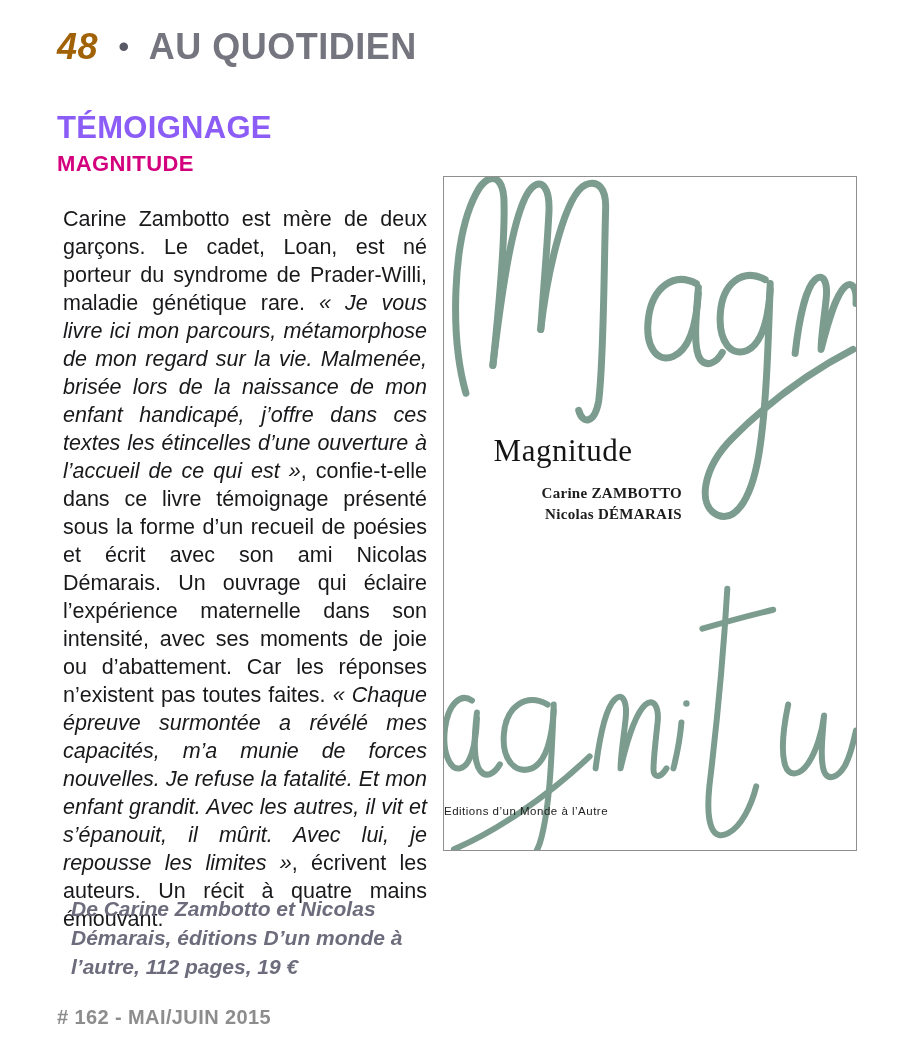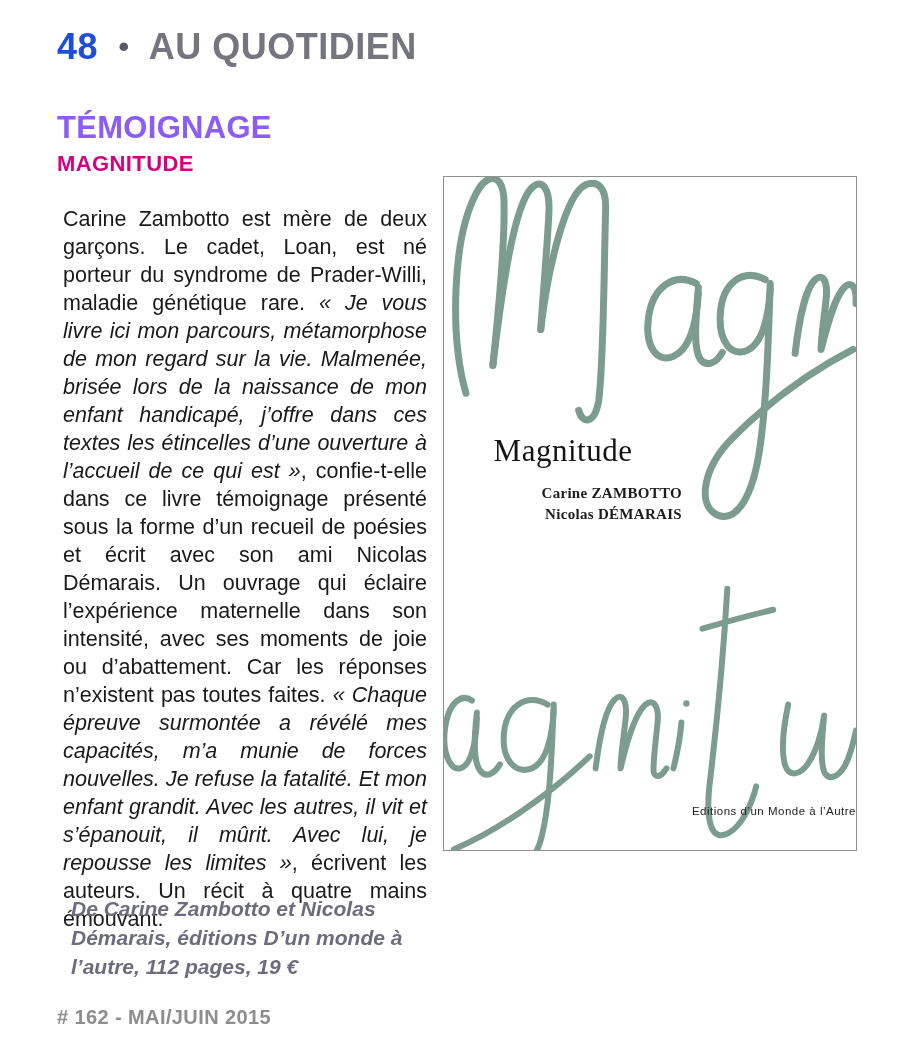--- a/index.html
+++ b/index.html
@@ -2,21 +2,21 @@
 <html lang="fr"><head>
 <meta charset="utf-8">
 <style>
   html,body{margin:0;padding:0;background:#ffffff;}
   #page{
     position:relative;width:905px;height:1063px;background:#ffffff;overflow:hidden;
     font-family:"Liberation Sans",sans-serif;color:#1c1c1f;
   }
   
   #header{position:absolute;left:57px;top:26px;font-size:36px;font-weight:800;letter-spacing:.5px;white-space:nowrap;}
-  #header .page-num{color:#1d4ed8;}
+  #header .page-num{color:#a16207;font-style:italic;}
   #header .bullet{color:#5a5a66;margin:0 10px;font-size:30px;vertical-align:2px;}
   #header .section{color:#75757f;text-align:center;}
   
   #rubric{position:absolute;left:57px;top:110px;font-size:31px;font-weight:800;color:#8b5cf6;letter-spacing:.3px;}
   #subrubric{position:absolute;left:57px;top:151px;font-size:22px;font-weight:800;color:#d4017e;letter-spacing:.4px;}
   #body-text{
     position:absolute;left:63px;top:181px;width:364px;
     font-size:21.5px;line-height:28px;text-align:justify;color:#19191c;
     hyphens:auto;margin-top:24px;-webkit-hyphens:auto;
   }
@@ -34,21 +34,21 @@
   #cover-script{position:absolute;left:0;top:0;width:100%;height:100%;}
   #cover-title{
     position:absolute;left:0;top:256px;width:238px;text-align:center;
     font-family:"Liberation Serif",serif;font-size:31px;color:#141414;letter-spacing:.5px;
   }
   #cover-authors{
     position:absolute;left:0;top:306px;width:238px;text-align:right;
     font-family:"Liberation Serif",serif;font-size:15px;font-weight:700;color:#1c1c1c;line-height:21px;letter-spacing:.3px;
   }
   #cover-publisher{
-    position:absolute;left:0;top:628px;width:100%;text-align:right;
+    position:absolute;left:0;top:628px;width:100%;text-align:left;
     font-size:11.5px;color:#222;letter-spacing:.5px;font-weight:500;
   }
 </style>
 </head>
 <body>
 
 <div id="page">
 
   <div id="header">
     <span class="page-num">48</span>

